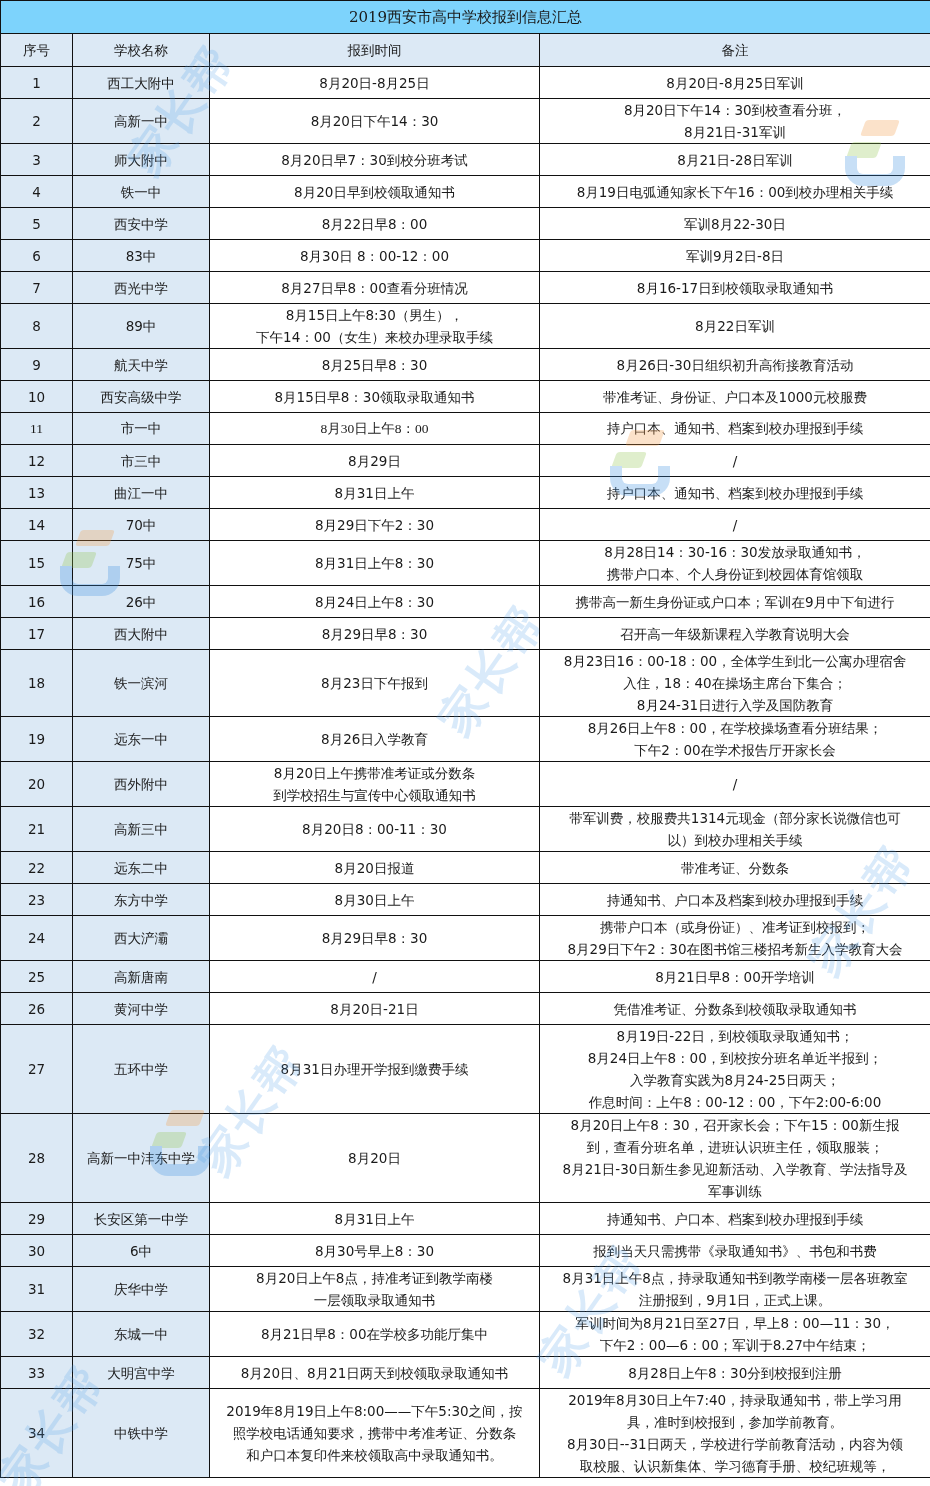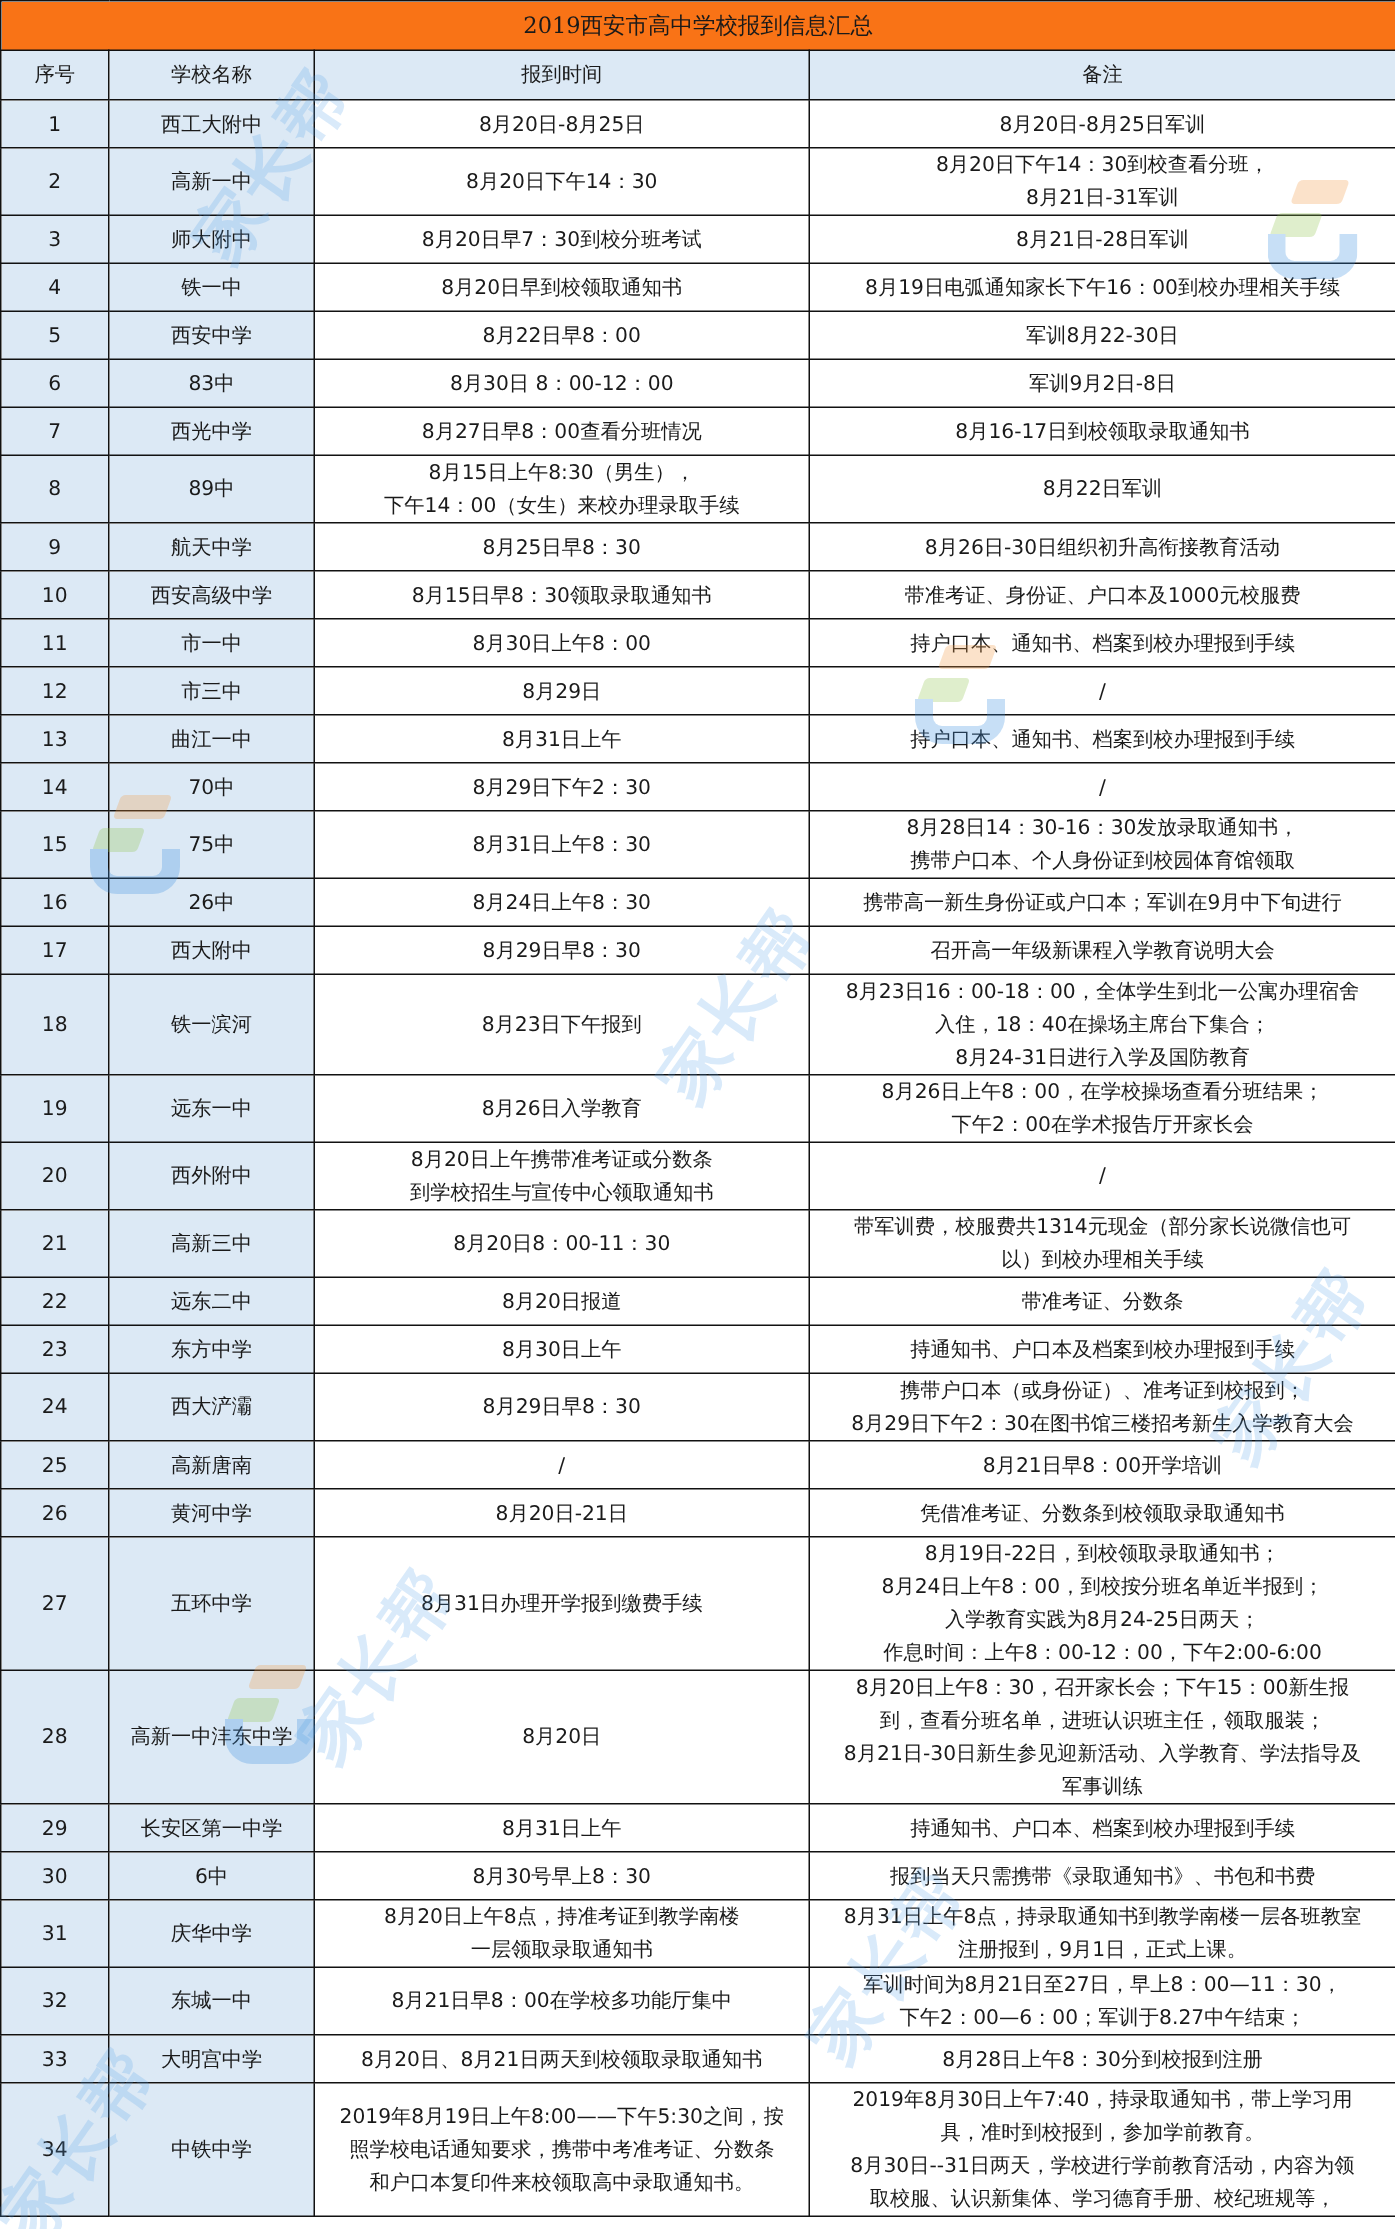--- a/index.html
+++ b/index.html
@@ -3,21 +3,21 @@
 <meta charset="utf-8">
 <style>
   html, body { margin: 0; padding: 0; background: #ffffff; }
   body { width: 930px; height: 1486px; position: relative; overflow: hidden;
          font-family: "DejaVu Sans", "Liberation Sans", sans-serif; color: #1a1a1a; }
   table.sheet { position: absolute; left: 0; top: 0; border-collapse: collapse;
                 table-layout: fixed; width: 930px; }
   table.sheet td, table.sheet th { border: 1px solid #111; padding: 0 2px;
                 font-size: 13.5px; line-height: 22px; text-align: center; vertical-align: middle;
                 font-weight: normal; overflow: hidden; }
-  .title-cell { background: #f97316; height: 32px; font-weight: normal;
+  .title-cell { background: #7dd3fc; height: 32px; font-weight: normal;
                 font-family: "DejaVu Serif", "Liberation Serif", serif; font-size: 15px !important; }
   .header-row th { background: #dce9f5; height: 32px; }
   td.num, td.school { background: #dce9f5; }
   td.left { text-align: left; }
   .line { display: block; }
   .watermark { position: absolute; pointer-events: none; font-weight: bold;
                color: rgba(80,160,230,0.22); font-size: 46px; letter-spacing: 2px;
                transform: rotate(-55deg); white-space: nowrap; }
   .logo { position: absolute; width: 70px; height: 70px; pointer-events: none; opacity: 0.28; }
   .logo .b1 { position:absolute; left:18px; top:0; width:34px; height:16px; background:#f39b45; transform: skewX(-20deg); border-radius:3px; }
@@ -141,21 +141,21 @@
       <tr style="height: 32px; padding-left: 32px;">
         <td class="num">10</td>
         <td class="school">西安高级中学</td>
         <td class="time">
           <span class="line">8月15日早8：30领取录取通知书</span>
         </td>
         <td class="note">
           <span class="line">带准考证、身份证、户口本及1000元校服费</span>
         </td>
       </tr>
-      <tr style="height: 32px;">
+      <tr style="height: 32px; font-family: Liberation Serif, serif;">
         <td class="num">11</td>
         <td class="school">市一中</td>
         <td class="time">
           <span class="line">8月30日上午8：00</span>
         </td>
         <td class="note">
           <span class="line">持户口本、通知书、档案到校办理报到手续</span>
         </td>
       </tr>
       <tr style="height: 32px;">

